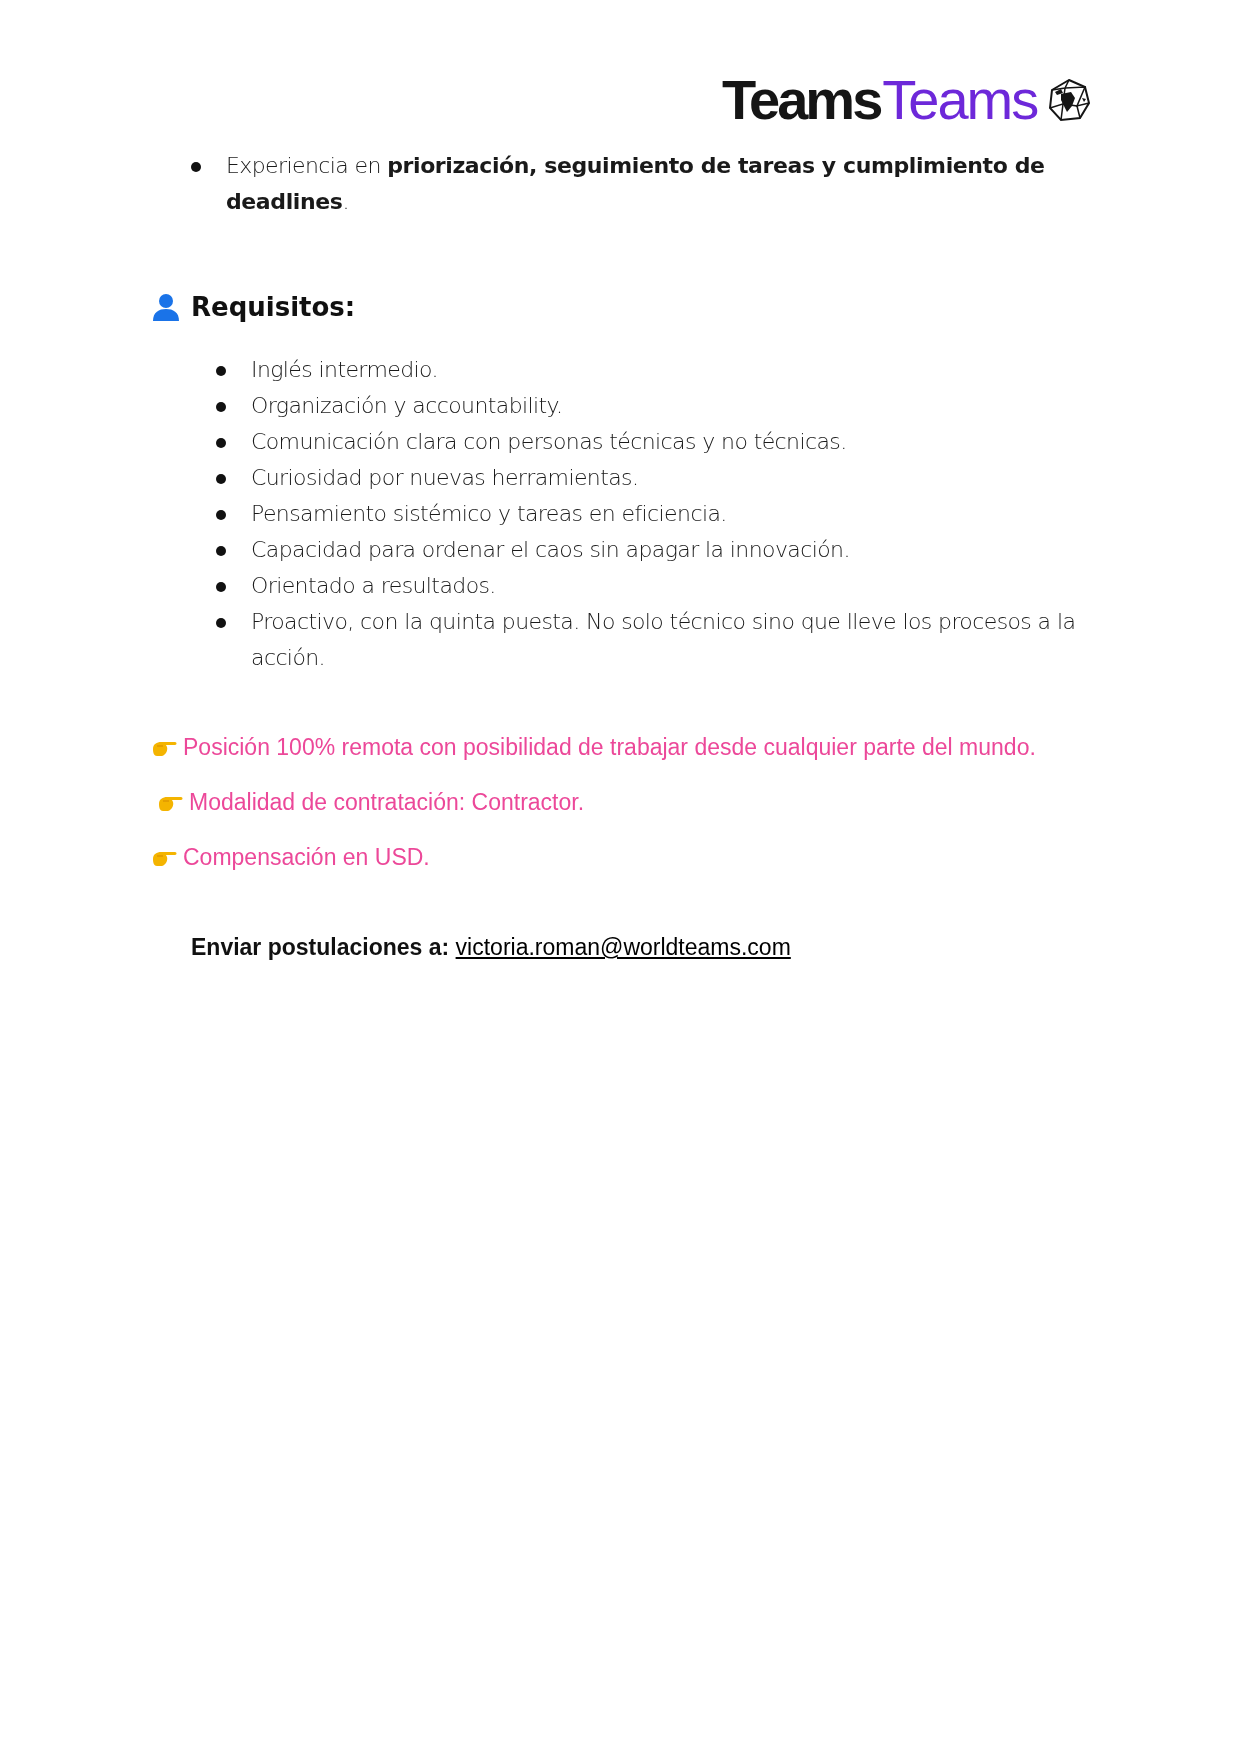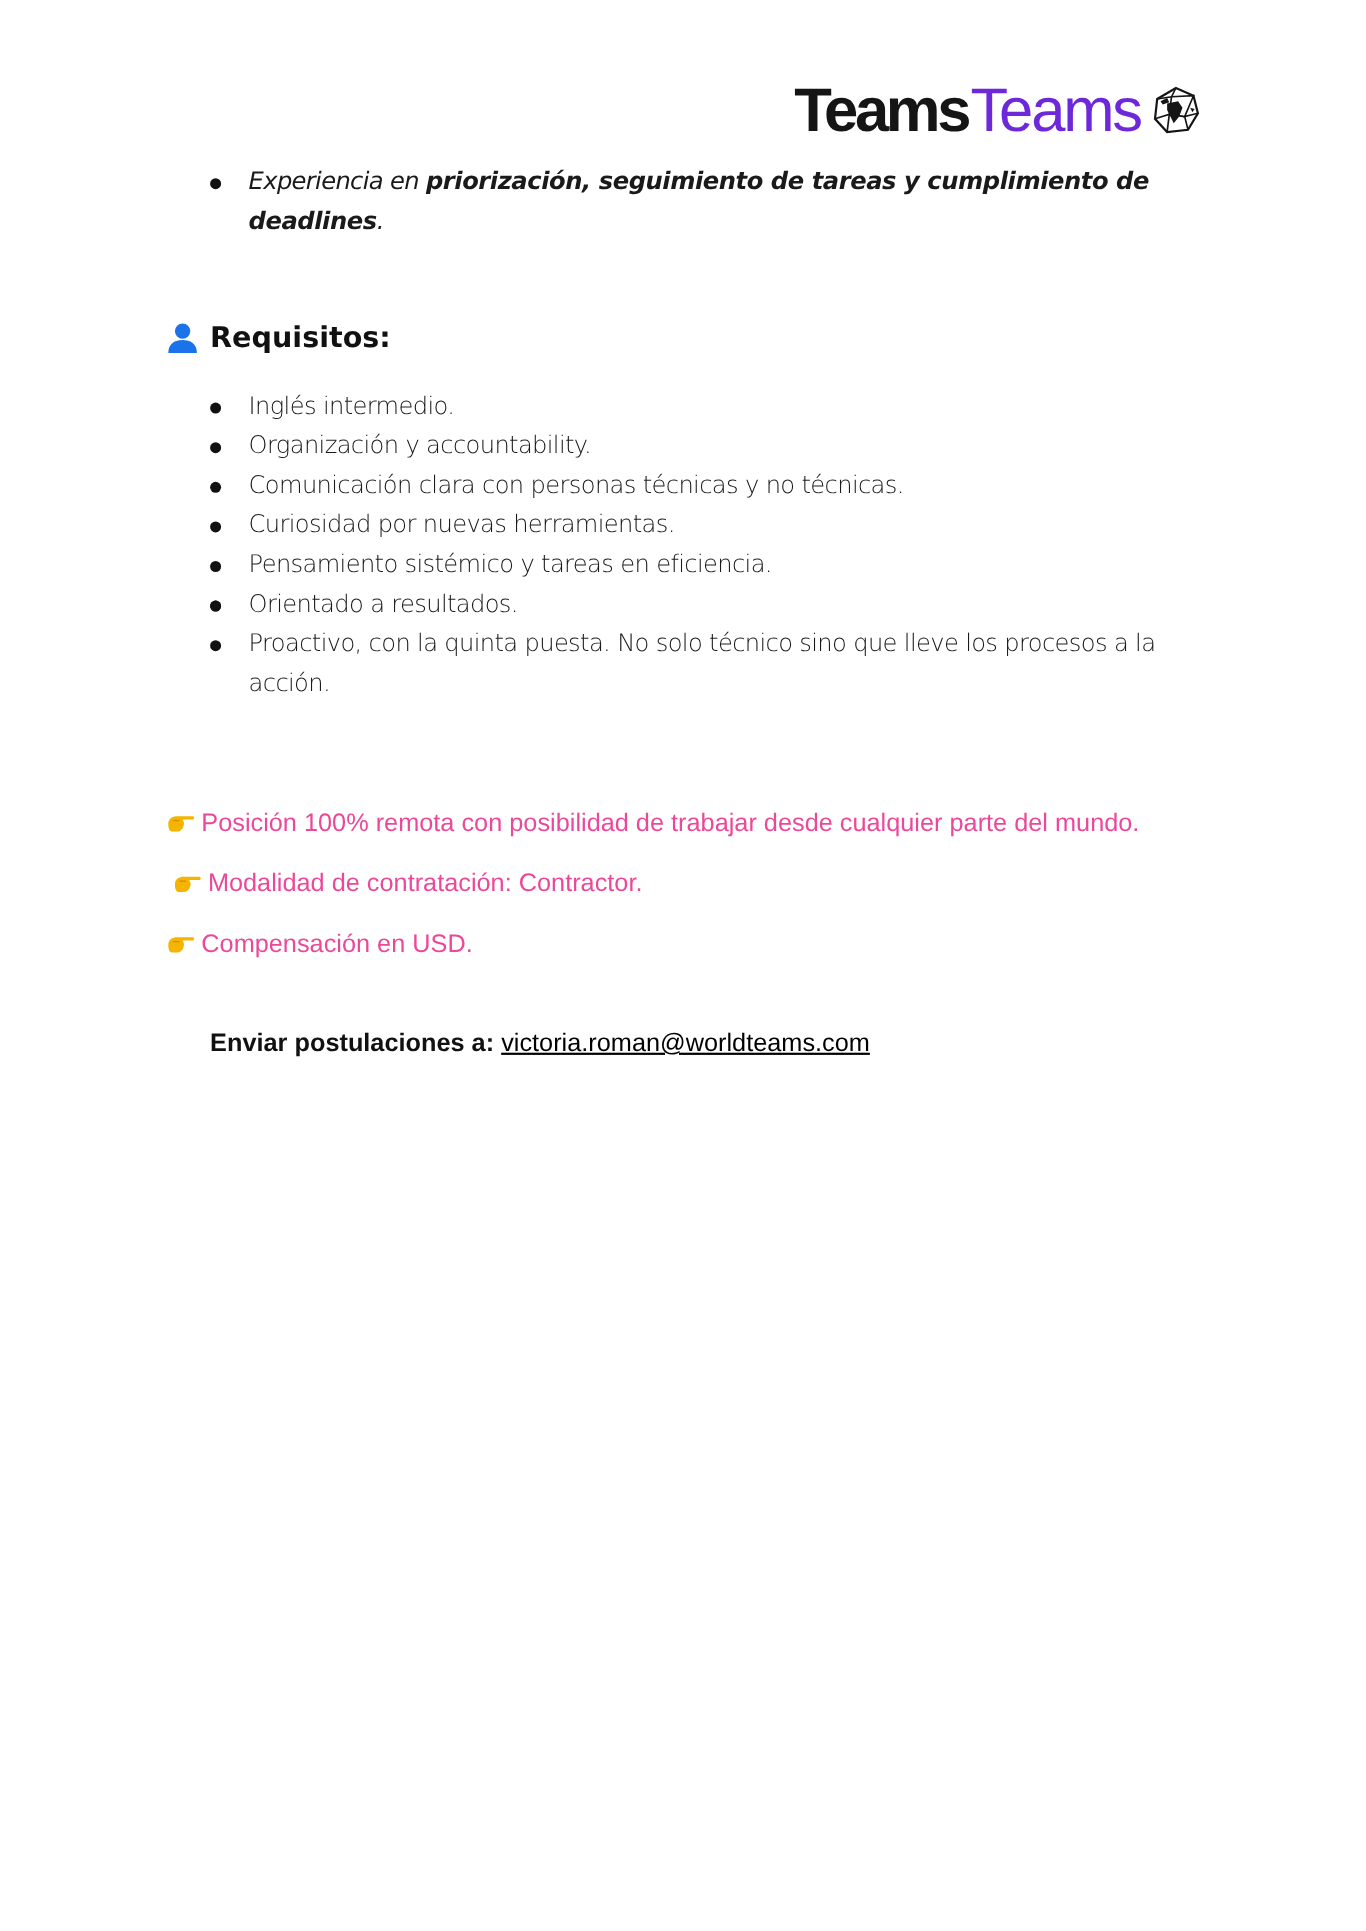--- a/index.html
+++ b/index.html
@@ -33,42 +33,42 @@
     <polyline points="18,10 38,9 30,28 42,25" fill="none" stroke="#151515" stroke-width="1.5"></polyline>
     <polyline points="3,30 16,26 18,10" fill="none" stroke="#151515" stroke-width="1.5"></polyline>
     <polyline points="16,26 30,28 33,40" fill="none" stroke="#151515" stroke-width="1.5"></polyline>
     <polyline points="16,26 14,42" fill="none" stroke="#151515" stroke-width="1.5"></polyline>
     <path d="M14,16 L24,14 L28,20 L25,28 L20,34 L17,28 L14,22 Z" fill="#151515"></path>
     <path d="M8,14 L14,11 L16,15 L10,17 Z" fill="#151515"></path>
     <path d="M35,20 L39,21 L37,24 Z" fill="#151515"></path>
   </svg>
 </div>
 
-<ul class="bullets" style="top:148px;font-style:italic;">
+<ul class="bullets" style="top:148px;">
   <li>
     <span class="dot"></span>
     <span class="thin">Experiencia en </span><span class="b">priorización, seguimiento de tareas y cumplimiento de deadlines</span><span class="thin">.</span>
   </li>
 </ul>
 
 <div class="heading">
   <svg viewBox="0 0 30 30">
     <circle cx="15" cy="9" r="7" fill="#1a73e8"></circle>
     <path d="M2,29 C2,20 8,17 15,17 C22,17 28,20 28,29 Z" fill="#1a73e8"></path>
   </svg>
   <span>Requisitos:</span>
 </div>
 
-<ul class="bullets" style="top:352px;">
+<ul class="bullets" style="top:352px;padding-left:25px;">
   <li><span class="dot"></span><span class="thin">Inglés intermedio.</span></li>
   <li><span class="dot"></span><span class="thin">Organización y accountability.</span></li>
   <li><span class="dot"></span><span class="thin">Comunicación clara con personas técnicas y no técnicas.</span></li>
   <li><span class="dot"></span><span class="thin">Curiosidad por nuevas herramientas.</span></li>
   <li><span class="dot"></span><span class="thin">Pensamiento sistémico y tareas en eficiencia.</span></li>
-  <li><span class="dot"></span></li>
+  <li><span class="dot"></span><span class="thin">Capacidad para ordenar el caos sin apagar la innovación.</span></li>
   <li><span class="dot"></span><span class="thin">Orientado a resultados.</span></li>
   <li><span class="dot"></span><span class="thin">Proactivo, con la quinta puesta. No solo técnico sino que lleve los procesos a la acción.</span></li>
 </ul>
 
 <div class="para" style="left:151px; top:734px;">
   <svg viewBox="0 0 26 22">
       <path d="M2,12 C2,7 6,5 10,5 L24,5 C26,5 26,8 24,8 L15,8 L16,10 C17,13 15,18 11,19 L6,19 C3,19 2,16 2,12 Z" fill="#f4b400"></path>
       <path d="M6,9 L12,9" stroke="#d68a00" stroke-width="1"></path>
     </svg>
   <span>Posición 100% remota con posibilidad de trabajar desde cualquier parte del mundo.</span>

